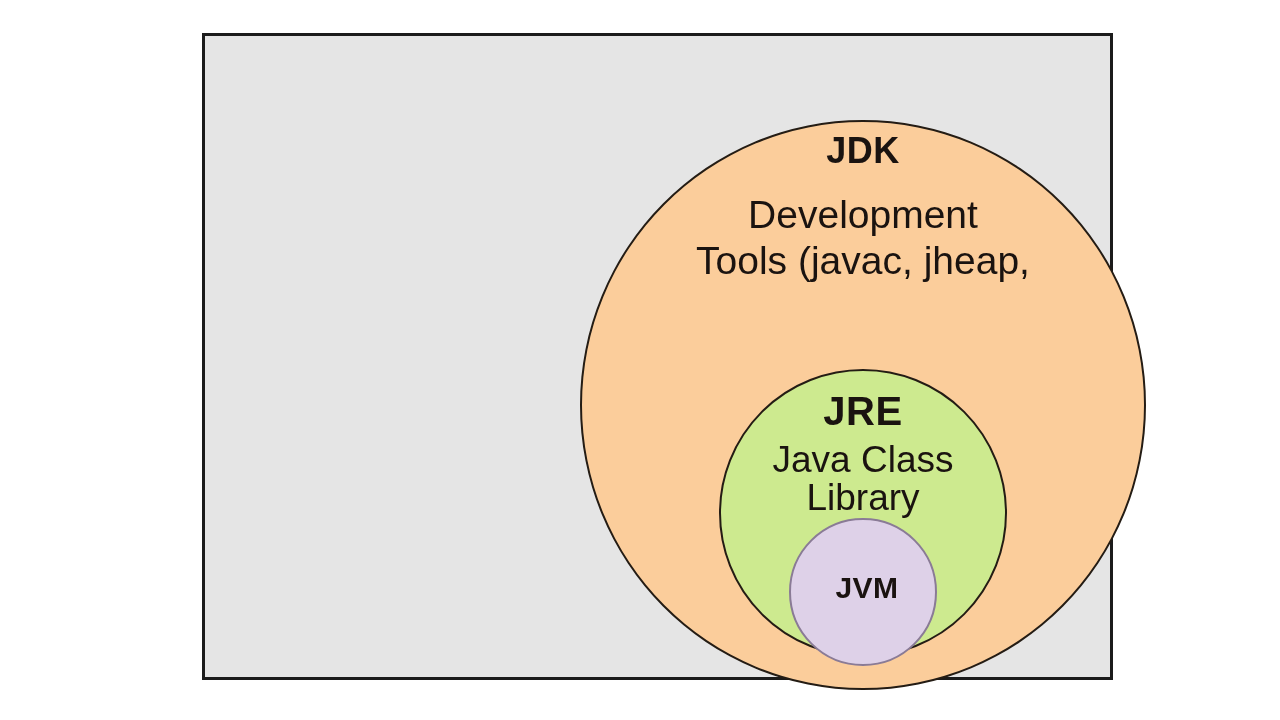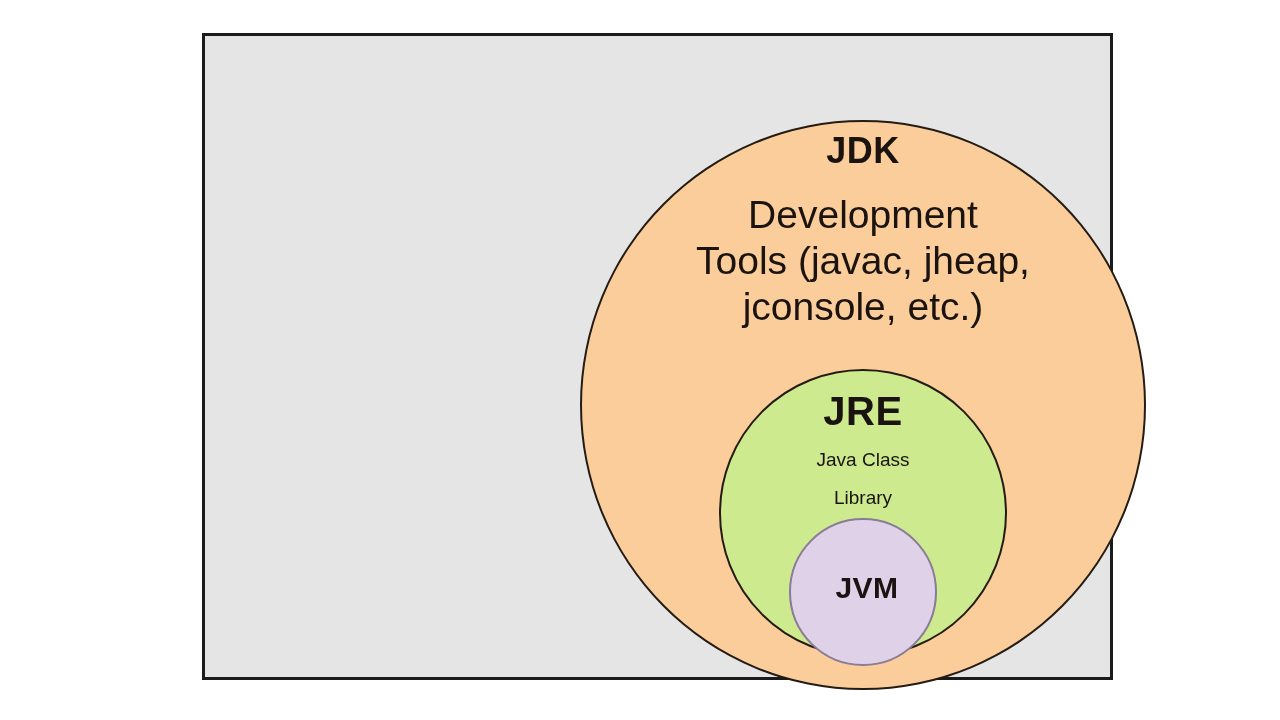--- a/index.html
+++ b/index.html
@@ -112,21 +112,21 @@
     font-size: 40px;
     font-weight: bold;
     letter-spacing: 0.5px;
   }
 
   .jre-body {
     left: 504px;
     top: 405px;
     width: 308px;
     z-index: 4;
-    font-size: 19px;
+    font-size: 37px;
     font-weight: normal;
     line-height: 38px;
   }
   .jre-body .ln { display: block; }
 
   .jvm-title {
     left: 584px;
     top: 537px;
     width: 156px;
     z-index: 5;
@@ -146,21 +146,20 @@
 
     <div class="circle circle-jre" style="background: rgb(205, 234, 143); border-color: rgb(36, 28, 20);"></div>
 
     <div class="circle circle-jvm" style="background: rgb(222, 209, 232); border-color: rgb(138, 123, 150);"></div>
 
     <div class="txt jdk-title">JDK</div>
 
     <div class="txt jdk-body">
       <span class="ln">Development</span>
       <span class="ln">Tools (javac, jheap,</span>
-      <span class="ln">jconsole, etc.)</span>
     </div>
 
     <div class="txt jre-title">JRE</div>
 
     <div class="txt jre-body">
       <span class="ln">Java Class</span>
       <span class="ln">Library</span>
     </div>
 
     <div class="txt jvm-title">JVM</div>

